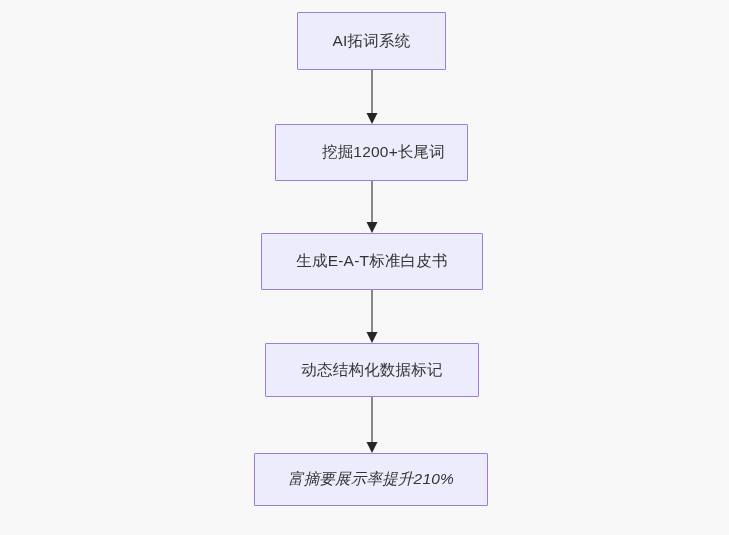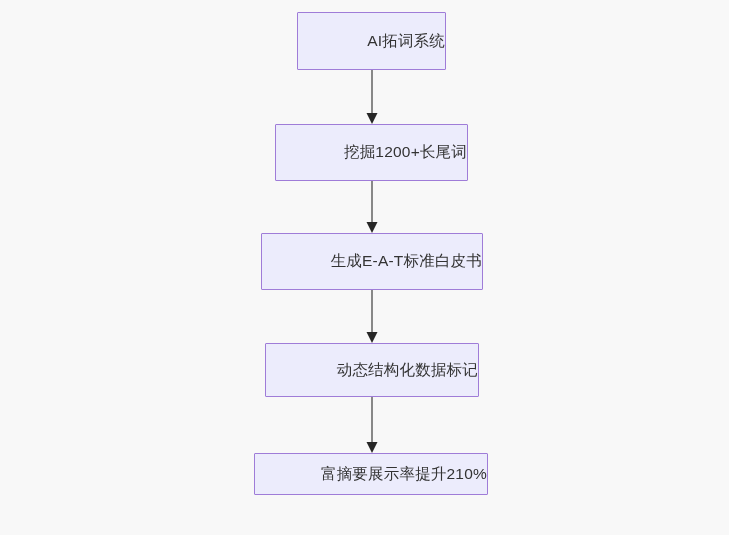--- a/index.html
+++ b/index.html
@@ -19,21 +19,21 @@
     height: 535px;
   }
   .flow-node {
     position: absolute;
     box-sizing: border-box;
     background: #ececfc;
     border: 1.4px solid #9f7cd8;
     border-radius: 1px;
     display: flex;
     align-items: center;
-    justify-content: flex-end;
+    justify-content: center;
     text-align: center;
   }
   .flow-node-label {
     color: #333333;
     font-size: 15.5px;
     line-height: 1.2;
     letter-spacing: 0.2px;
     white-space: nowrap;
   }
   .flow-edge {
@@ -84,17 +84,17 @@
   </div>
 
   <div class="flow-node" style="left:265px; top:343px; width:214px; height:54px;">
     <span class="flow-node-label">动态结构化数据标记</span>
   </div>
 
   <div class="flow-node" style="left:261px; top:233px; width:222px; height:57px;">
     <span class="flow-node-label">生成E-A-T标准白皮书</span>
   </div>
 
-  <div class="flow-node" style="left:254px; top:453px; width:234px; height:42px;">
+  <div class="flow-node" style="left:254px; top:453px; width:234px; height:53px;font-style:italic;">
     <span class="flow-node-label">富摘要展示率提升210%</span>
   </div>
 
 </div>
 
 </body></html>

